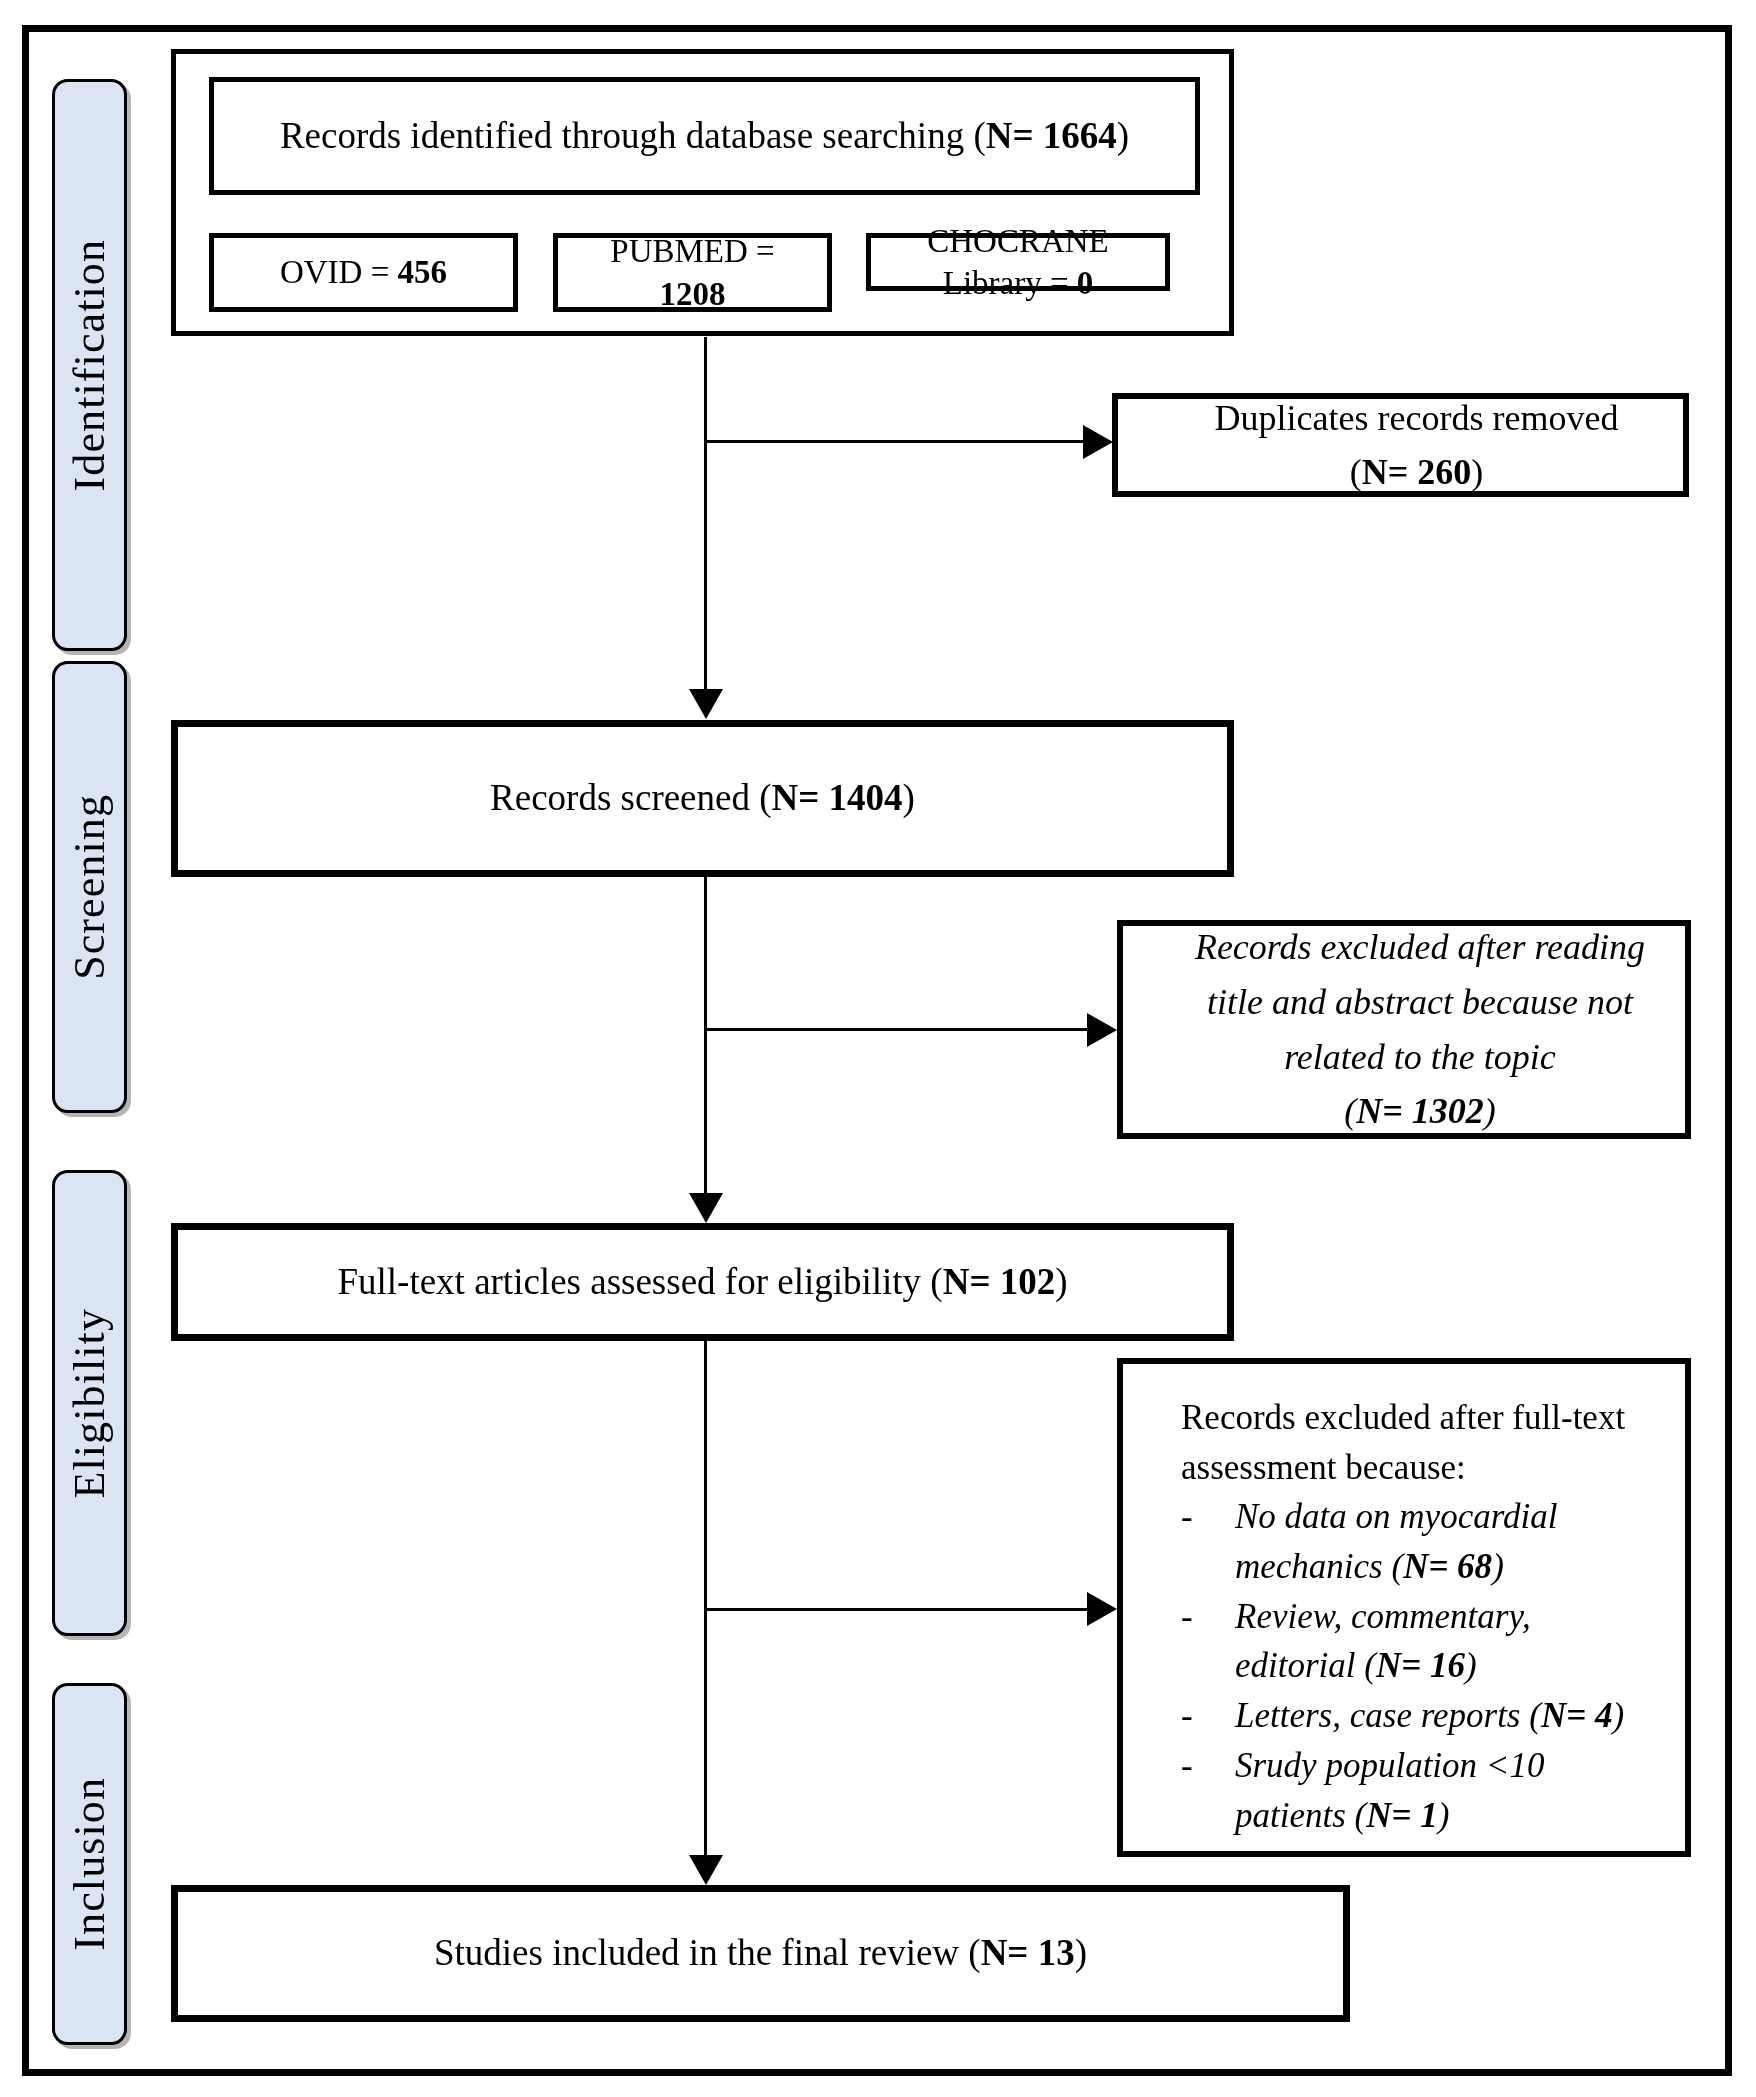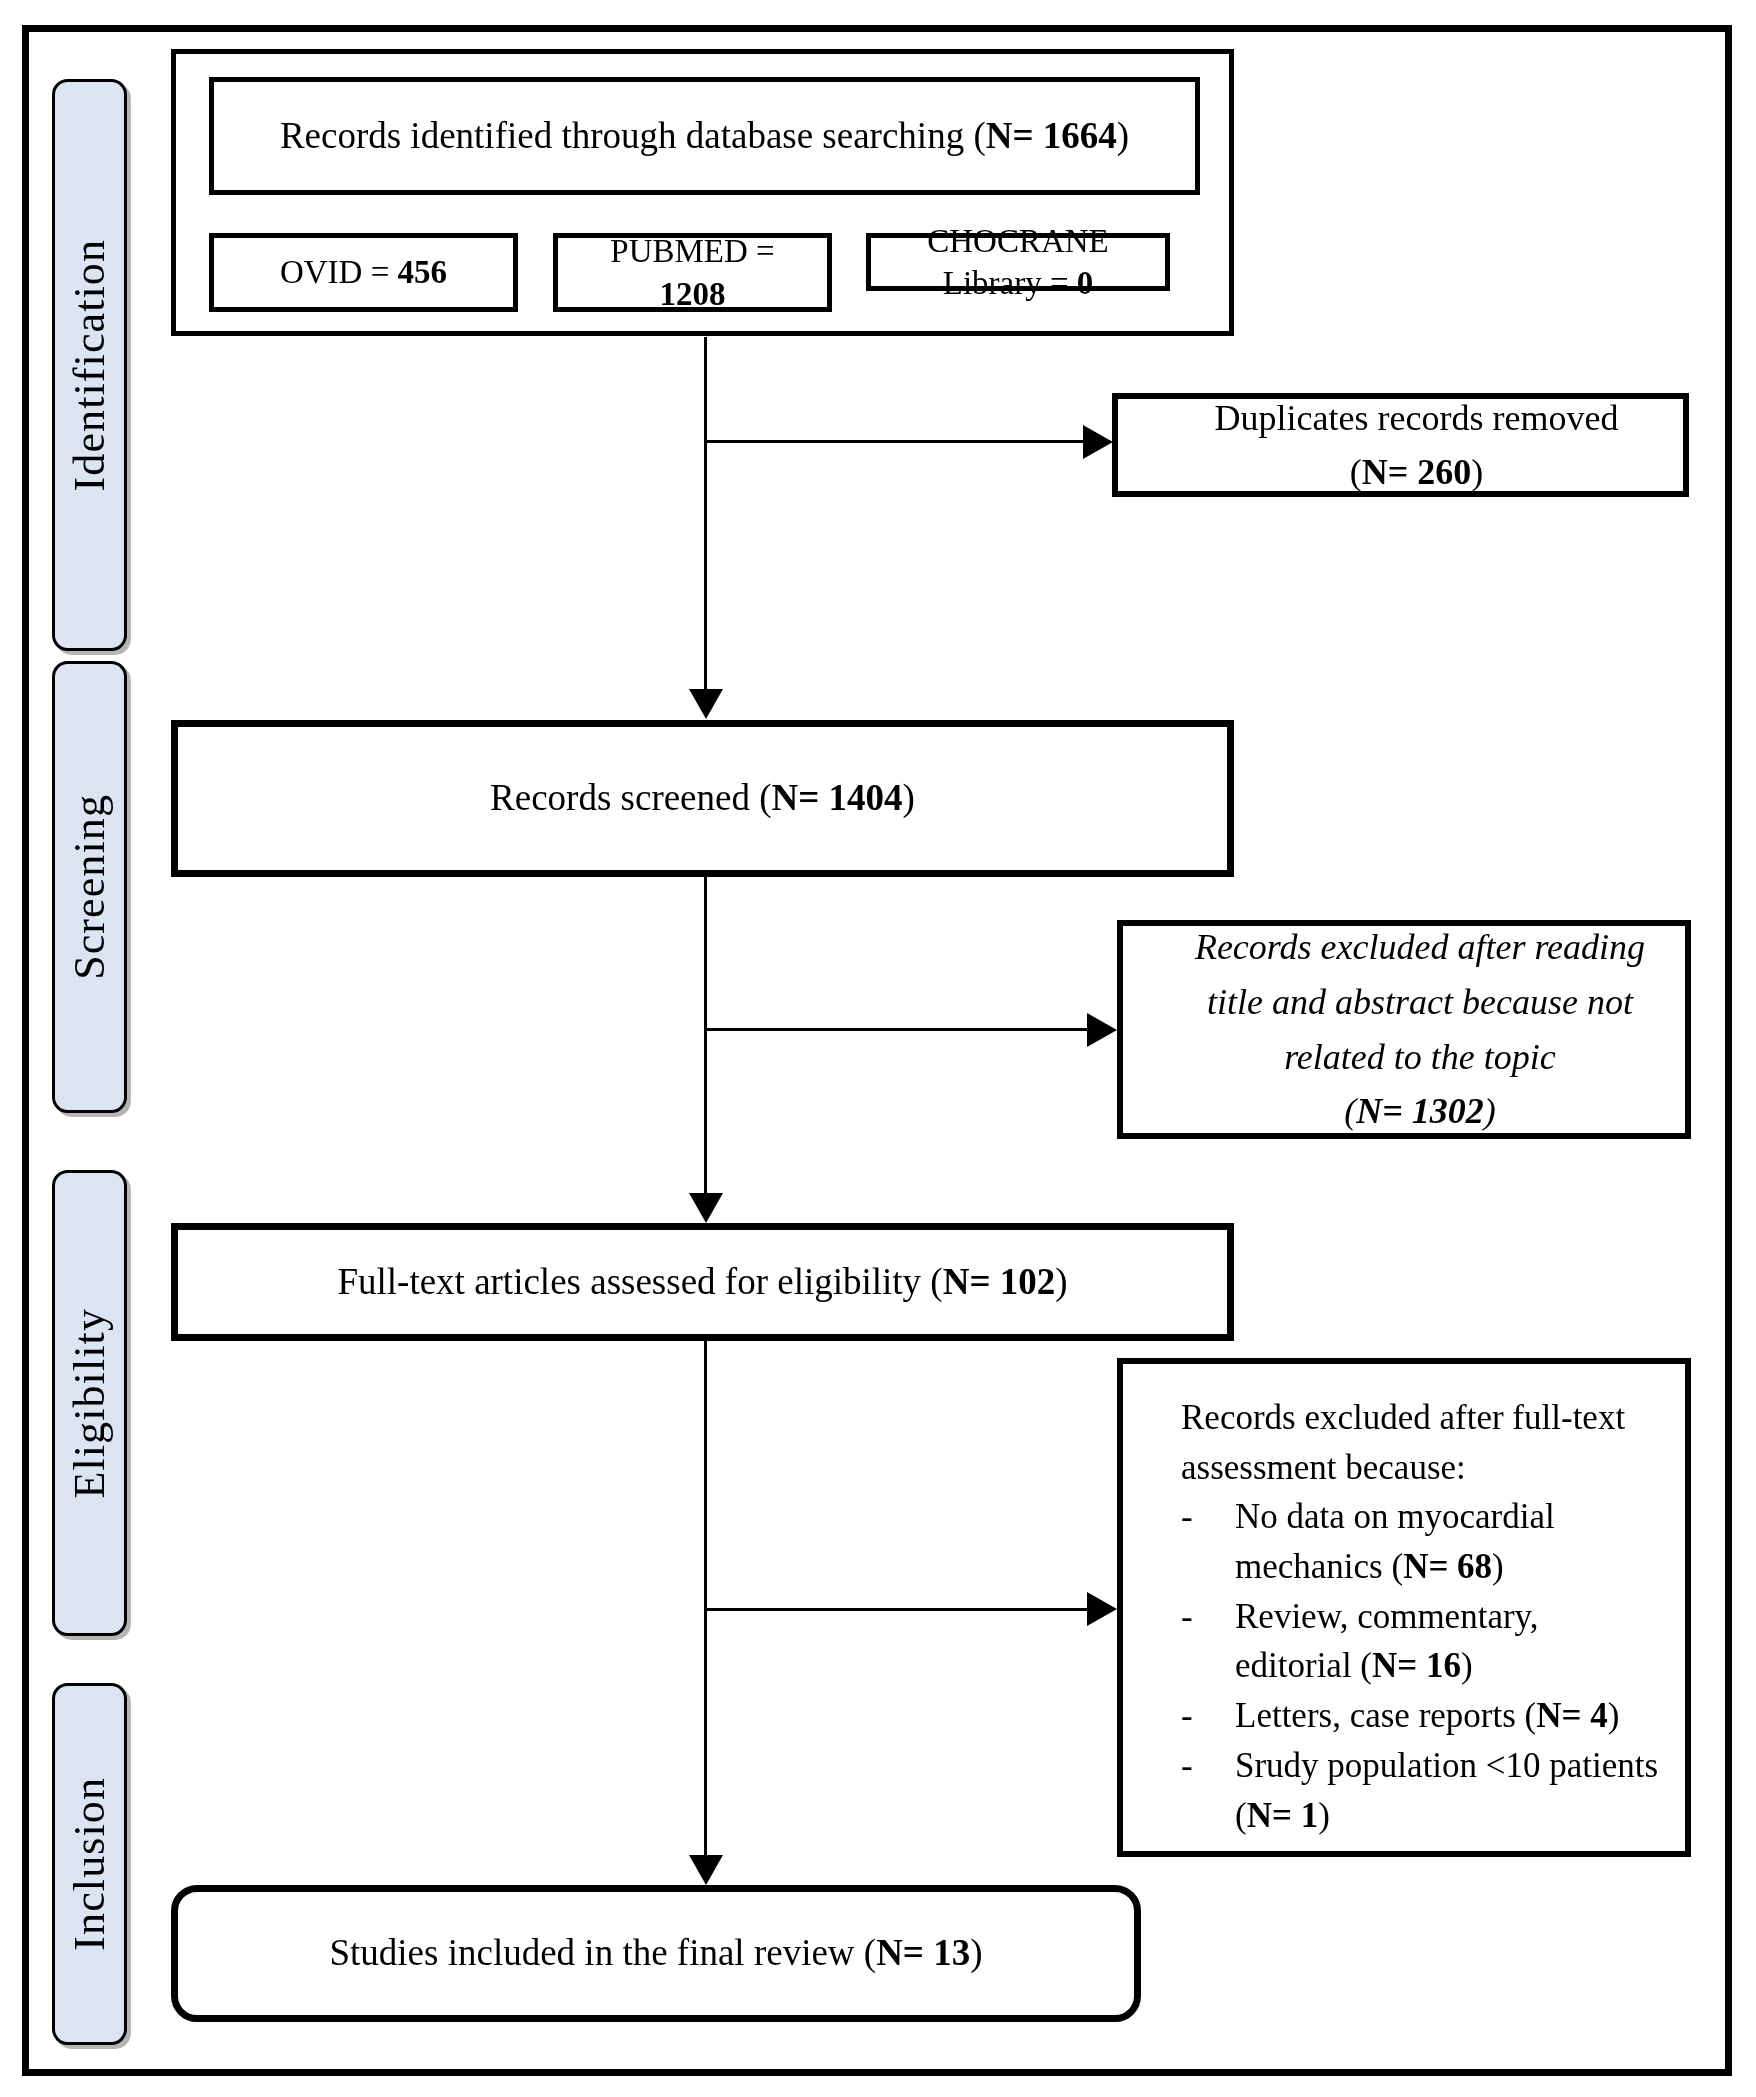--- a/index.html
+++ b/index.html
@@ -55,21 +55,21 @@
   
   .excl3-inner{
     width:100%;height:100%;
     padding:29px 26px 17px 26px;
     box-sizing:border-box;
     text-align:left;
     font-size:35px;line-height:1.42;
   }
   .excl3-item{display:flex;align-items:flex-start;}
   .excl3-item .dash{width:54px;flex:0 0 54px;}
-  .excl3-item .itxt{flex:1;}
+  .excl3-item .itxt{flex:1;font-style:italic;}
   
   .stem-v{width:3.4px;background:var(--line);}
   .stem-h{height:3.4px;background:var(--line);}
   .arrow-down{
     width:0;height:0;
     border-left:17px solid transparent;
     border-right:17px solid transparent;
     border-top:30px solid var(--line);
   }
   .arrow-right{
@@ -186,20 +186,20 @@
         <span class="dash">-</span>
         <span class="itxt"><span>Letters, case reports (</span><b>N= 4</b><span>)</span></span>
       </div>
       <div class="excl3-item">
         <span class="dash">-</span>
         <span class="itxt"><span>Srudy population &lt;10 patients (</span><b>N= 1</b><span>)</span></span>
       </div>
     </div>
   </div>
 
-  <div class="abs box" style="left:171px;top:1885px;width:970px;height:137px;border-radius:26px;">
+  <div class="abs box" style="left:171px;top:1885px;width:1179px;height:137px;">
     <div class="flow-text">
       <span>Studies included in the final review (</span><b>N= 13</b><span>)</span>
     </div>
   </div>
 
 </div>
 
 
 </body></html>

